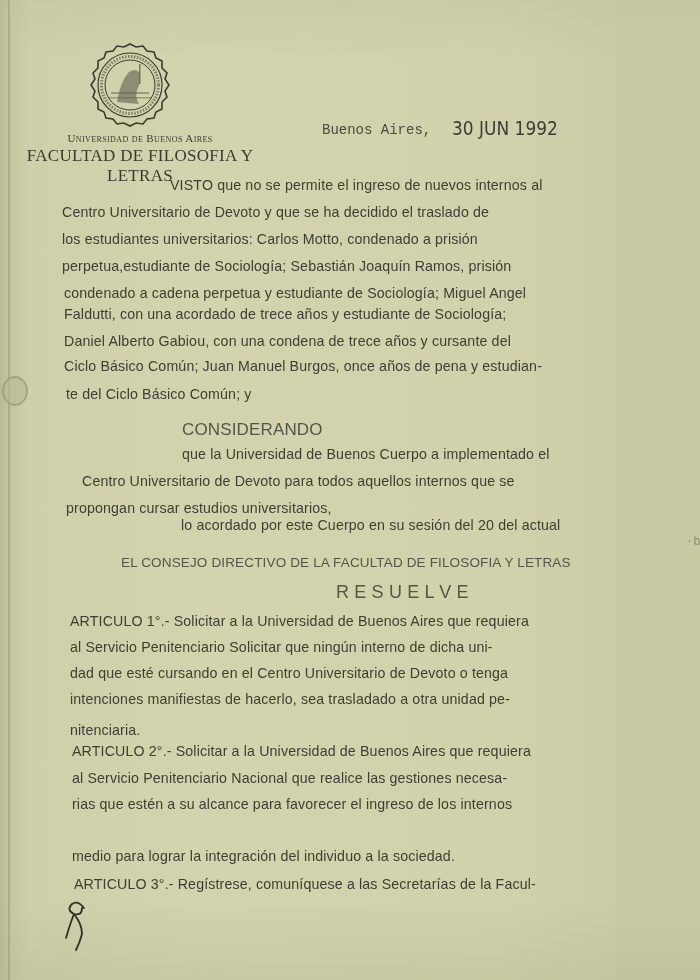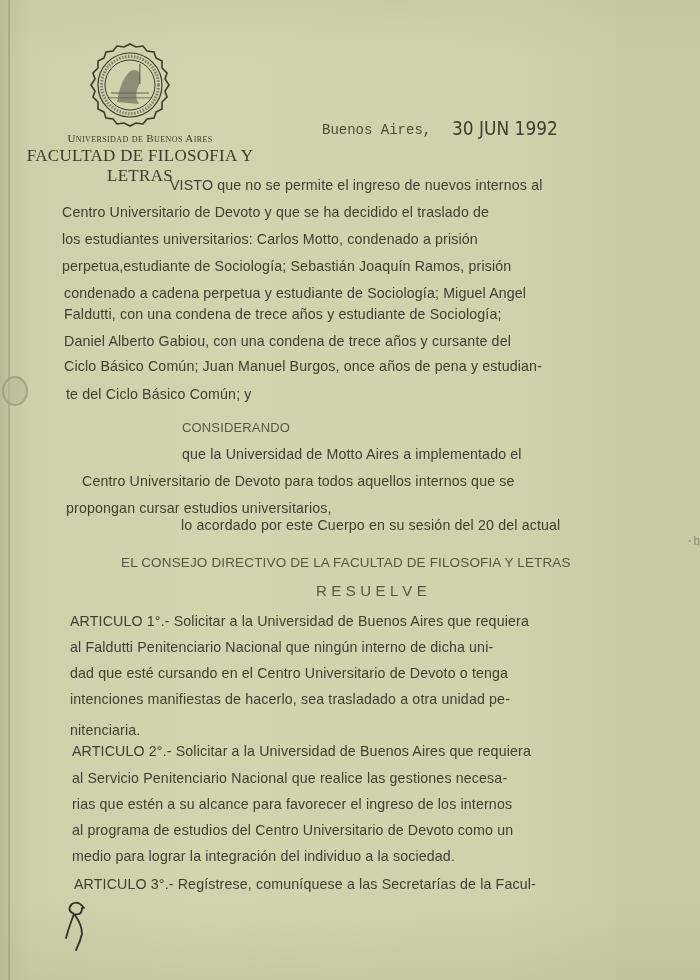--- a/index.html
+++ b/index.html
@@ -92,46 +92,45 @@
   </div>
 
   <div class="date-line">Buenos Aires,</div>
   <div class="date-stamp">30 JUN 1992</div>
 
   <div class="tw" style="left:170px; top:177px;">VISTO que no se permite el ingreso de nuevos internos al</div>
   <div class="tw" style="left:62px; top:204px;">Centro Universitario de Devoto y que se ha decidido el traslado de</div>
   <div class="tw" style="left:62px; top:231px;">los estudiantes universitarios: Carlos Motto, condenado a prisión</div>
   <div class="tw" style="left:62px; top:258px;">perpetua,estudiante de Sociología; Sebastián Joaquín Ramos, prisión</div>
   <div class="tw" style="left:64px; top:285px;">condenado a cadena perpetua y estudiante de Sociología; Miguel Angel</div>
-  <div class="tw" style="left:64px; top:306px;">Faldutti, con una condena de trece años y estudiante de Sociología;</div>
+  <div class="tw" style="left:64px; top:306px;">Faldutti, con una acordado de trece años y estudiante de Sociología;</div>
   <div class="tw" style="left:64px; top:333px;">Daniel Alberto Gabiou, con una condena de trece años y cursante del</div>
   <div class="tw" style="left:64px; top:358px;">Ciclo Básico Común; Juan Manuel Burgos, once años de pena y estudian-</div>
   <div class="tw" style="left:66px; top:386px;text-align:right;">te del Ciclo Básico Común; y</div>
 
-  <div class="tw faint" style="left:182px; top:420px; font-size:13px;">CONSIDERANDO</div>
-  <div class="tw" style="left:182px; top:446px;">que la Universidad de Motto Aires a implementado el</div>
+  <div class="tw faint" style="left:182px; top:420px; font-size:17px;">CONSIDERANDO</div>
+  <div class="tw" style="left:182px; top:446px;">que la Universidad de Buenos Cuerpo a implementado el</div>
   <div class="tw" style="left:82px; top:473px;">Centro Universitario de Devoto para todos aquellos internos que se</div>
   <div class="tw" style="left:66px; top:500px;">propongan cursar estudios universitarios,</div>
   <div class="tw" style="left:181px; top:517px;">lo acordado por este Cuerpo en su sesión del 20 del actual</div>
 
   <div class="margin-mark">·b</div>
 
   <div class="tw faint" style="left:121px; top:555px; font-size:13.5px;">EL CONSEJO DIRECTIVO DE LA FACULTAD DE FILOSOFIA Y LETRAS</div>
-  <div class="tw faint" style="left:316px; top:582px; font-size:15px;">R E S U E L V E</div>
+  <div class="tw faint" style="left:336px; top:582px; font-size:18px;">R E S U E L V E</div>
 
   <div class="tw" style="left:70px; top:613px;">ARTICULO 1°.- Solicitar a la Universidad de Buenos Aires que requiera</div>
-  <div class="tw" style="left:70px; top:639px;">al Faldutti Penitenciario Nacional que ningún interno de dicha uni-</div>
+  <div class="tw" style="left:70px; top:639px;">al Servicio Penitenciario Solicitar que ningún interno de dicha uni-</div>
   <div class="tw" style="left:70px; top:691px;">intenciones manifiestas de hacerlo, sea trasladado a otra unidad pe-</div>
   <div class="tw" style="left:70px; top:665px;">dad que esté cursando en el Centro Universitario de Devoto o tenga</div>
   <div class="tw" style="left:70px; top:722px;">nitenciaria.</div>
 
   <div class="tw" style="left:72px; top:743px;">ARTICULO 2°.- Solicitar a la Universidad de Buenos Aires que requiera</div>
   <div class="tw" style="left:72px; top:770px;">al Servicio Penitenciario Nacional que realice las gestiones necesa-</div>
   <div class="tw" style="left:72px; top:796px;">rias que estén a su alcance para favorecer el ingreso de los internos</div>
-  <div class="tw" style="left:72px; top:822px;">al programa de estudios del Centro Universitario de Devoto como un</div>
   <div class="tw" style="left:72px; top:848px;">medio para lograr la integración del individuo a la sociedad.</div>
 
   <div class="tw" style="left:74px; top:876px;">ARTICULO 3°.- Regístrese, comuníquese a las Secretarías de la Facul-</div>
 
   <svg class="signature" viewBox="0 0 40 56">
     <path d="M24 10 Q18 2 12 6 Q6 12 14 16 Q22 18 22 10 M14 16 Q10 26 6 40 M14 16 Q22 26 22 36 Q20 44 16 52" fill="none" stroke="#2f2f2a" stroke-width="1.8" stroke-linecap="round"></path>
   </svg>
 </div>
 
 </body></html>

